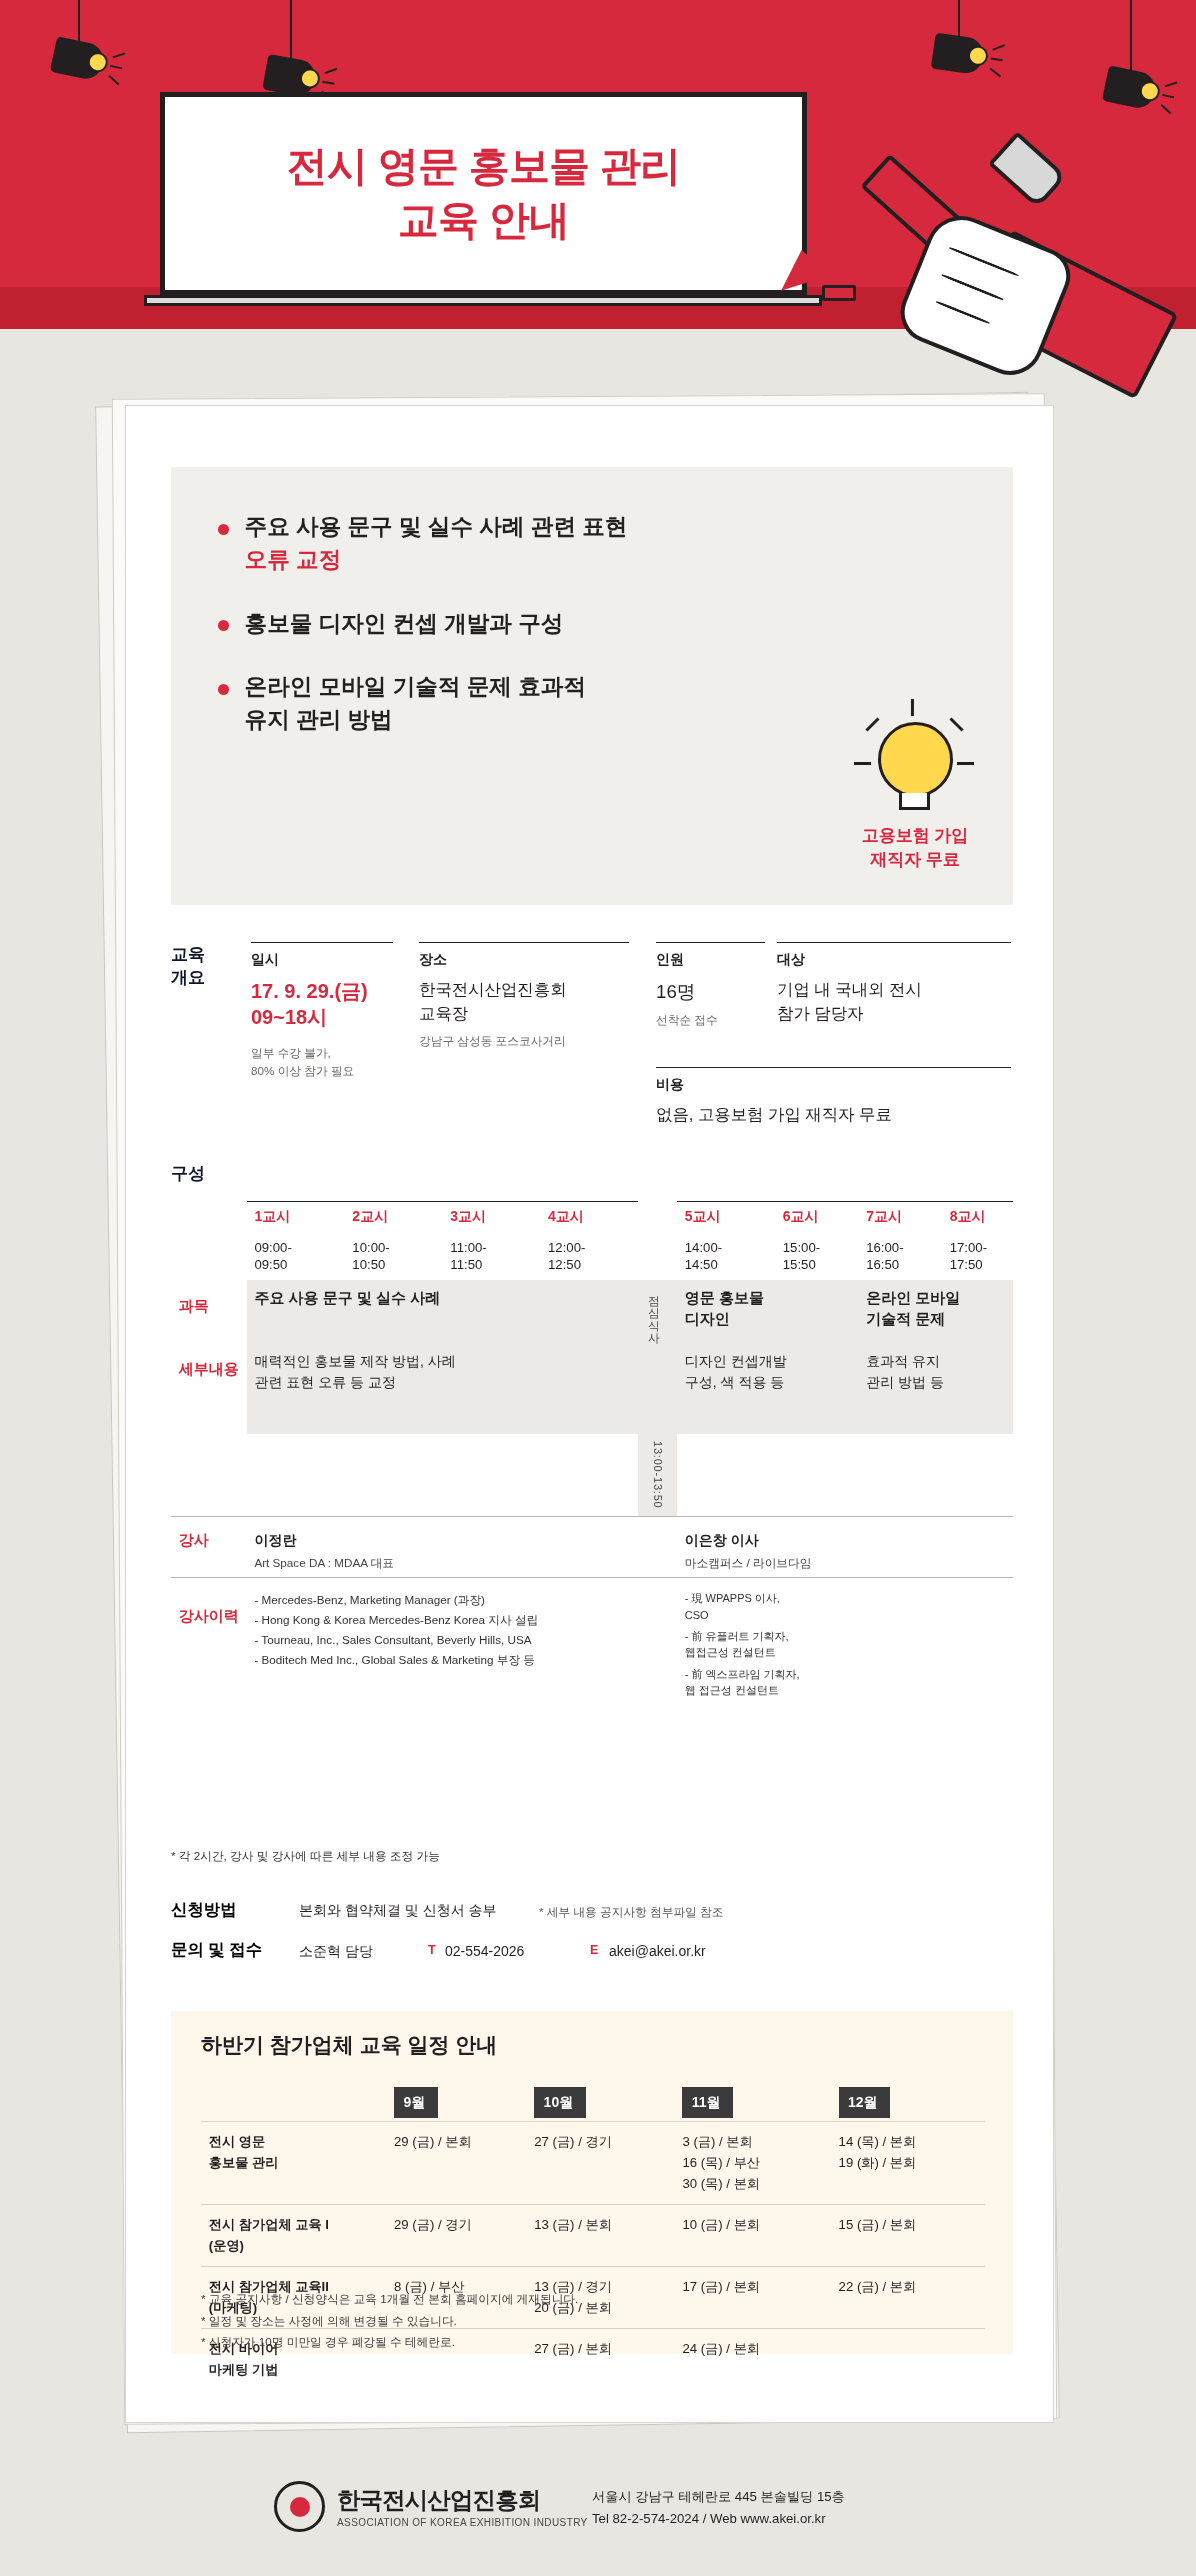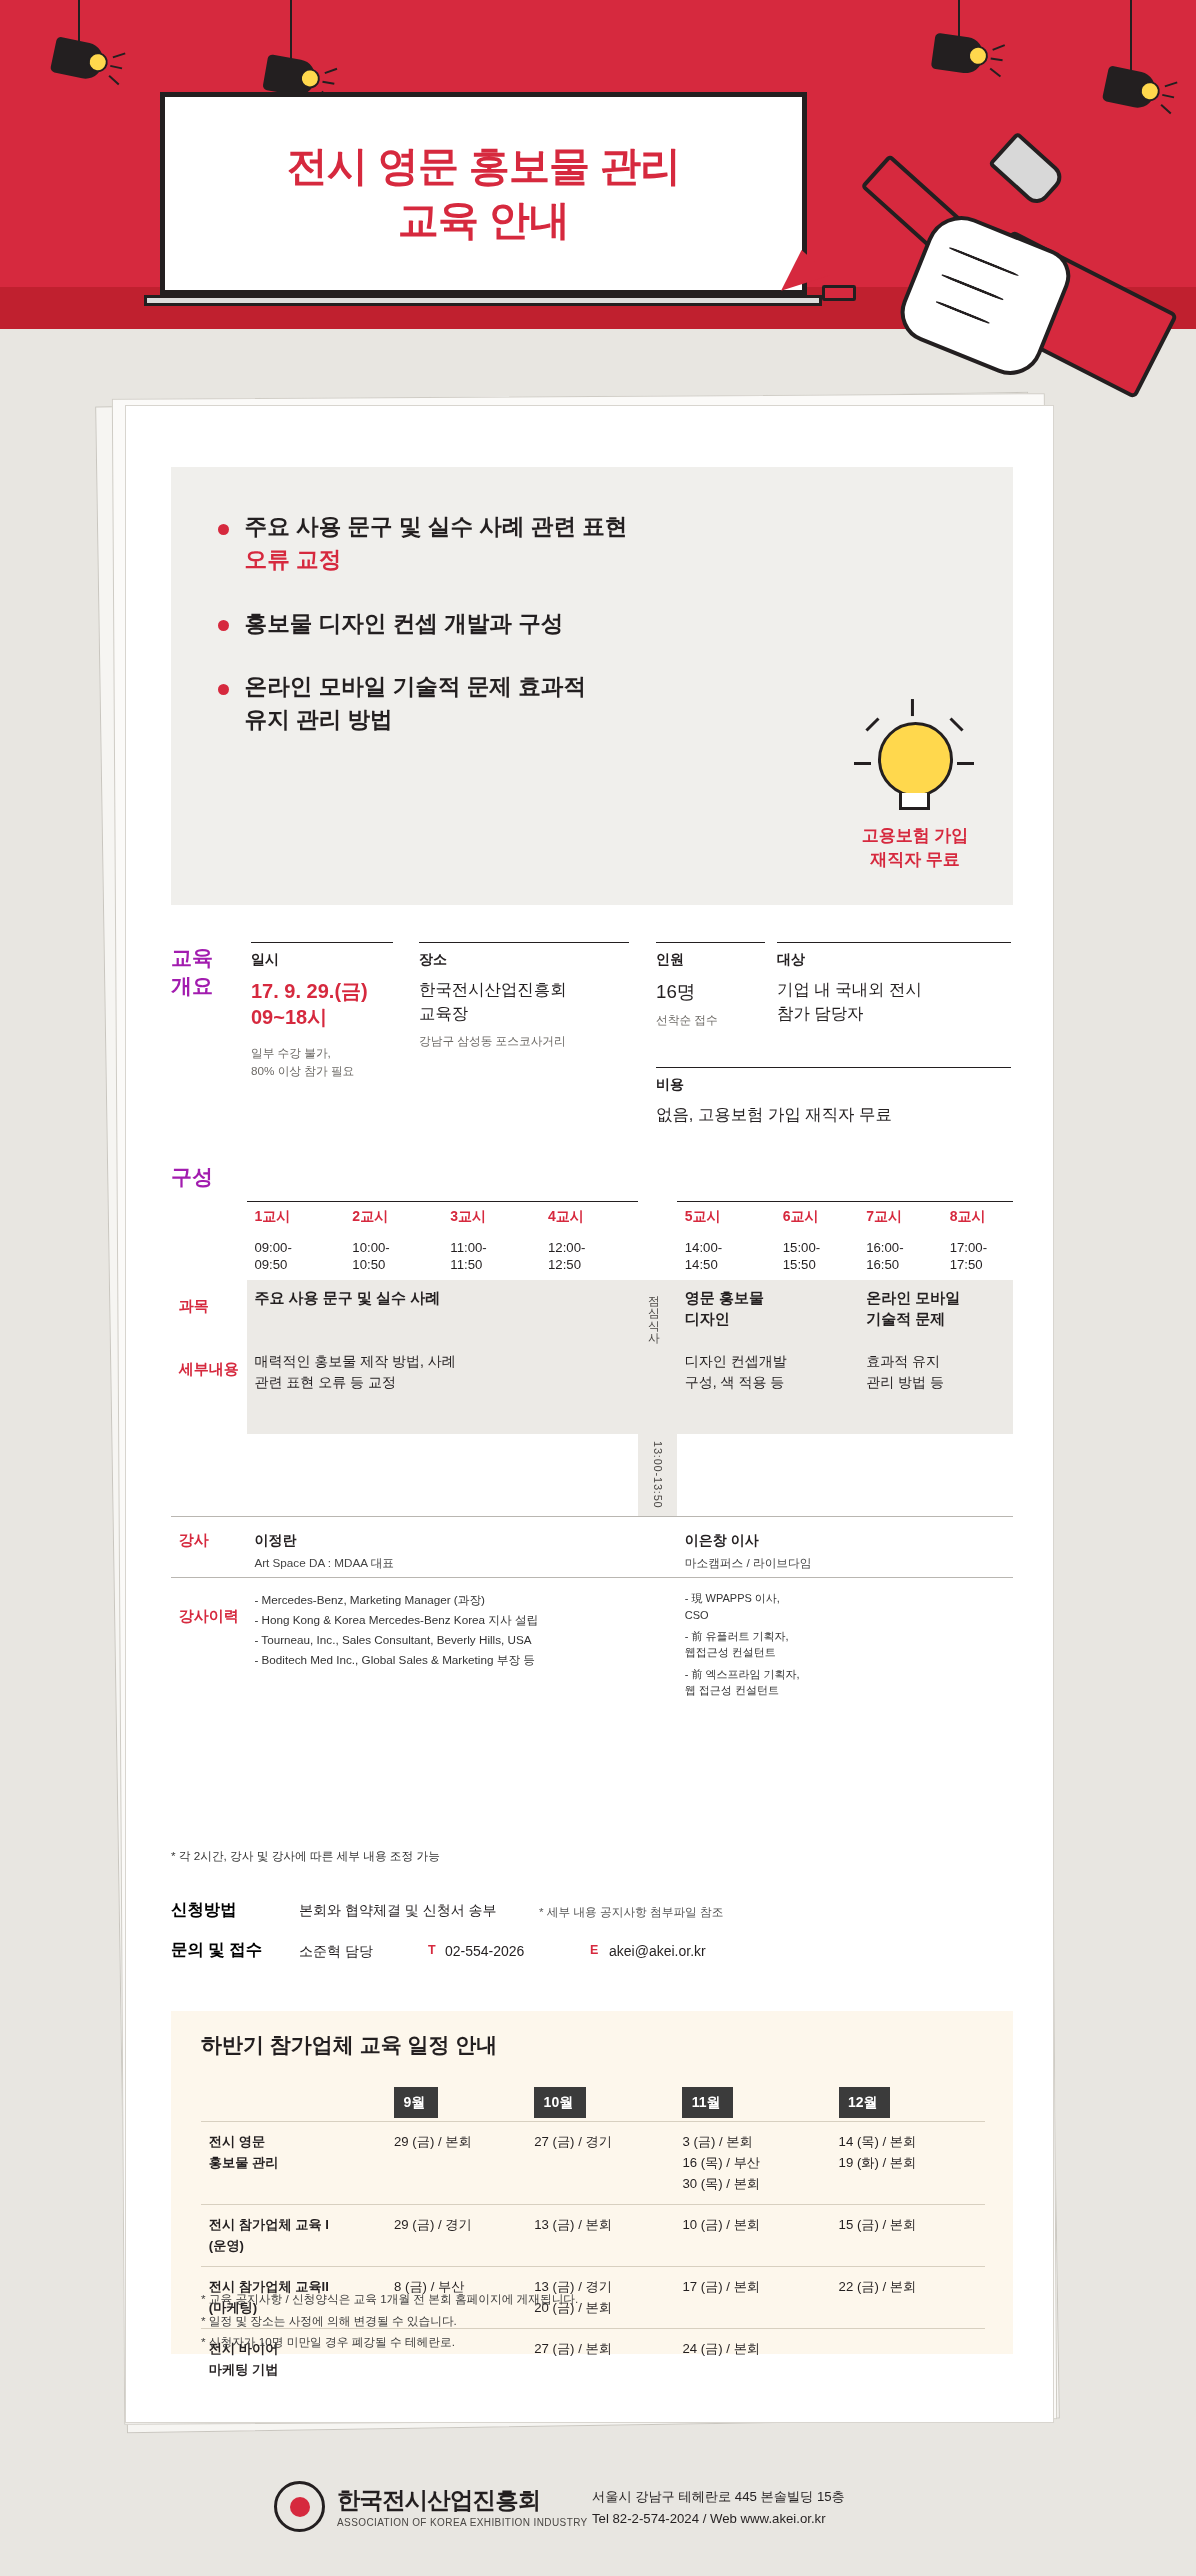--- a/index.html
+++ b/index.html
@@ -135,21 +135,21 @@
   .bulb-ray {
     position: absolute; background: #231f20; height: 3.1px; width: 17px;
   }
   .bulb-caption {
     position: absolute; left: 0; top: 115px; width: 156px; text-align: center;
     color: #d6293e; font-weight: bold; font-size: 17px; line-height: 1.4;
   }
 
   
   .sec-label {
-    position: absolute; color: #a21caf; font-weight: bold; font-size: 21px;
+    position: absolute; color: #0f172a; font-weight: bold; font-size: 17px;
     line-height: 1.35;
   }
   .ov-col { position: absolute; }
   .ov-rule { border-top: 1.6px solid #231f20; padding-top: 7.8px; }
   .ov-h { font-size: 14px; font-weight: bold; color: #231f20; margin-bottom: 9.4px; }
   .ov-big { font-size: 20px; font-weight: bold; color: #d6293e; line-height: 1.3; }
   .ov-txt { font-size: 16.4px; line-height: 1.45; color: #231f20; }
   .ov-sm { font-size: 11.7px; color: #6d6a66; line-height: 1.5; margin-top: 6.2px; }
 
   

